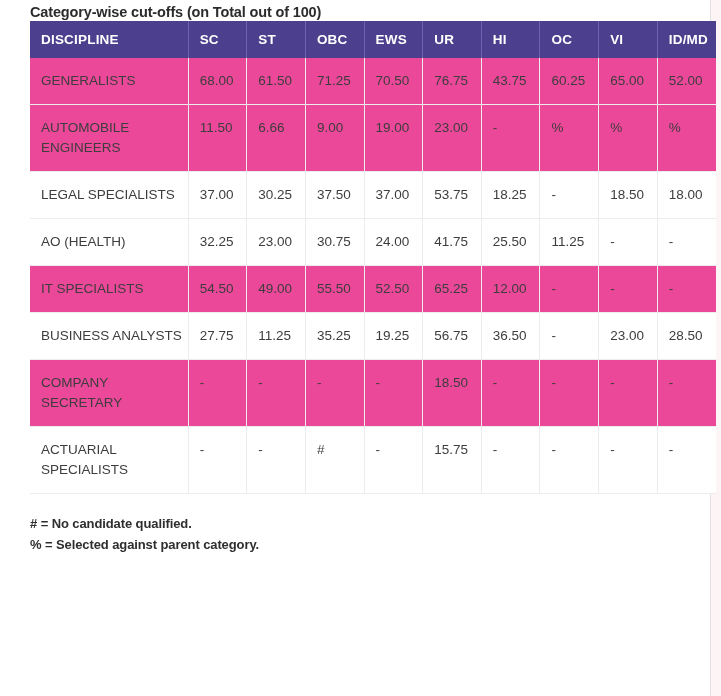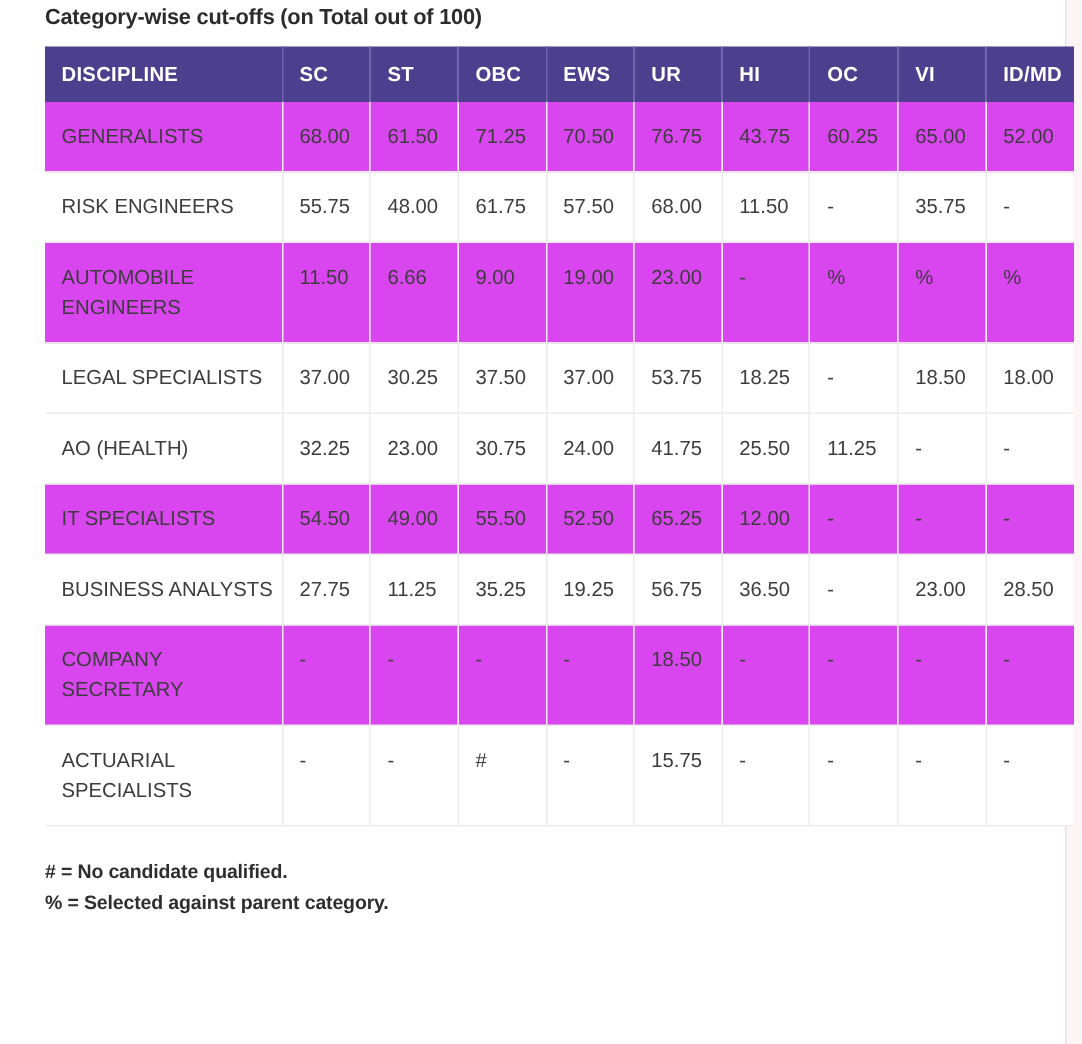--- a/index.html
+++ b/index.html
@@ -55,21 +55,21 @@
     font-size: 14.5px;
     font-weight: bold;
     color: #2b2b2b;
     letter-spacing: -0.15px;
     padding-top: 3px;
     line-height: 18px;
     white-space: nowrap;
   }
 
   .table-wrap {
-    margin-top: 10px;
+    margin-top: 0;
     width: 686px;
   }
 
   table.cutoffs {
     border-collapse: collapse;
     width: 686px;
     table-layout: fixed;
   }
 
   table.cutoffs thead th {
@@ -98,21 +98,21 @@
     vertical-align: top;
     line-height: 20px;
     box-sizing: border-box;
     word-wrap: break-word;
   }
   table.cutoffs tbody td:last-child {
     border-right: none;
   }
 
   table.cutoffs tbody tr.alt td {
-    background: #d946ef;
+    background: #ec4899;
   }
   table.cutoffs tbody tr.plain td {
     background: #ffffff;
   }
 
   td.discipline {
     color: #3d3d3d;
   }
 
   
@@ -180,32 +180,20 @@
             <td>61.50</td>
             <td>71.25</td>
             <td>70.50</td>
             <td>76.75</td>
             <td>43.75</td>
             <td>60.25</td>
             <td>65.00</td>
             <td>52.00</td>
           </tr>
 
-          <tr class="plain">
-            <td class="discipline">RISK ENGINEERS</td>
-            <td>55.75</td>
-            <td>48.00</td>
-            <td>61.75</td>
-            <td>57.50</td>
-            <td>68.00</td>
-            <td>11.50</td>
-            <td>-</td>
-            <td>35.75</td>
-            <td>-</td>
-          </tr>
 
           <tr class="alt">
             <td class="discipline">AUTOMOBILE ENGINEERS</td>
             <td>11.50</td>
             <td>6.66</td>
             <td>9.00</td>
             <td>19.00</td>
             <td>23.00</td>
             <td>-</td>
             <td>%</td>

